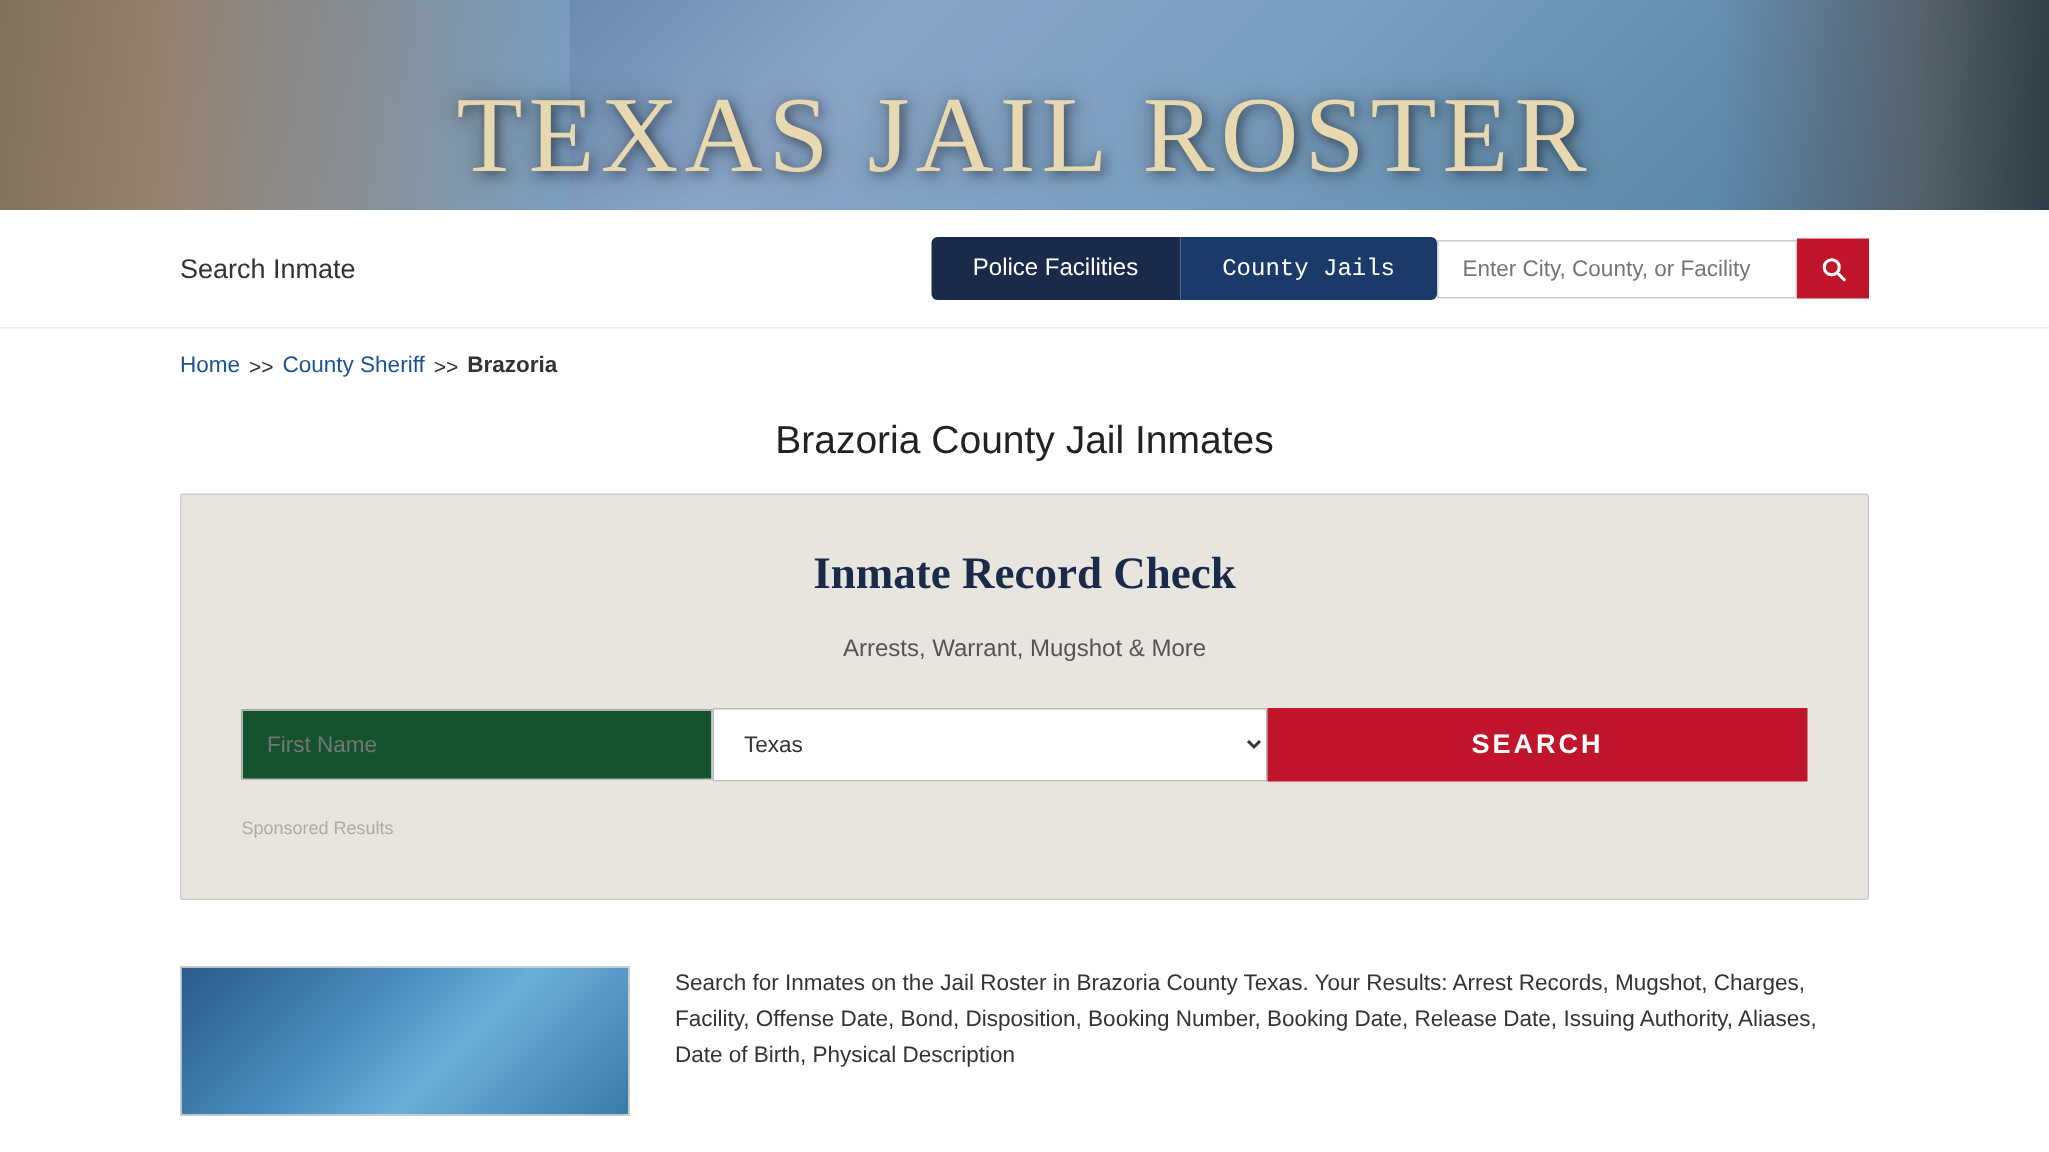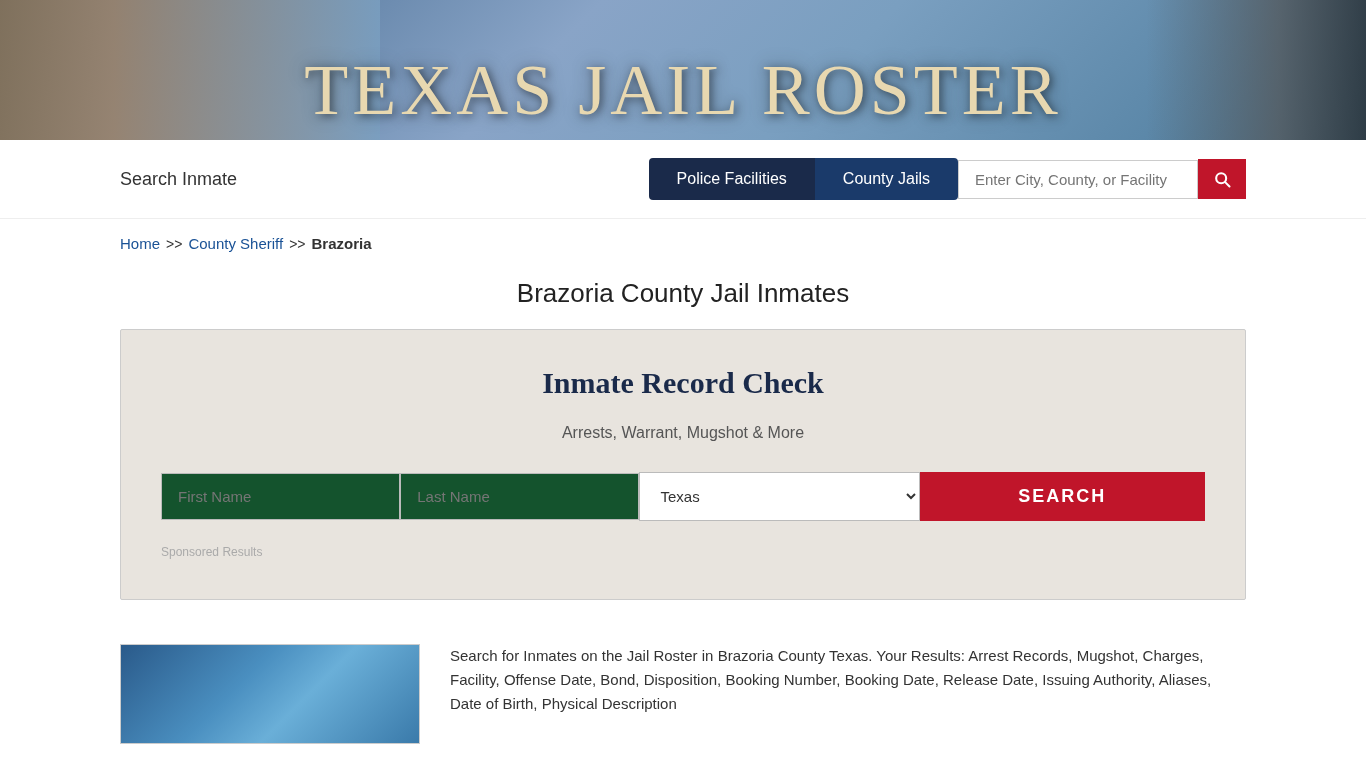--- a/index.html
+++ b/index.html
@@ -76,20 +76,21 @@
     }
     .nav-btn-police {
       background: #1a2a4a;
       color: #fff;
       border-radius: 4px 0 0 4px;
     }
     .nav-btn-county {
       background: #1a3a6a;
       color: #fff;
       border-radius: 0 4px 4px 0;
+      font-family: Liberation Mono, monospace;
     }
     #facility-search-input {
       padding: 10px 16px;
       font-size: 15px;
       font-family: Arial, sans-serif;
       border: 1px solid #ccc;
       width: 240px;
       outline: none;
       color: #999;
     }
@@ -260,21 +261,20 @@
   <span class="current">Brazoria</span>
 </div>
 
 <h1 id="page-title">Brazoria County Jail Inmates</h1>
 
 <div id="record-check-box">
   <div id="record-check-title">Inmate Record Check</div>
   <div id="record-check-subtitle">Arrests, Warrant, Mugshot &amp; More</div>
   <div id="search-form">
     <input id="first-name-input" type="text" placeholder="First Name" style="">
-    <input id="last-name-input" type="text" placeholder="Last Name" style="">
     <select id="state-select"><option value="Alabama">Alabama</option><option value="Alaska">Alaska</option><option value="Arizona">Arizona</option><option value="Arkansas">Arkansas</option><option value="California">California</option><option value="Colorado">Colorado</option><option value="Connecticut">Connecticut</option><option value="Delaware">Delaware</option><option value="Florida">Florida</option><option value="Georgia">Georgia</option><option value="Hawaii">Hawaii</option><option value="Idaho">Idaho</option><option value="Illinois">Illinois</option><option value="Indiana">Indiana</option><option value="Iowa">Iowa</option><option value="Kansas">Kansas</option><option value="Kentucky">Kentucky</option><option value="Louisiana">Louisiana</option><option value="Maine">Maine</option><option value="Maryland">Maryland</option><option value="Massachusetts">Massachusetts</option><option value="Michigan">Michigan</option><option value="Minnesota">Minnesota</option><option value="Mississippi">Mississippi</option><option value="Missouri">Missouri</option><option value="Montana">Montana</option><option value="Nebraska">Nebraska</option><option value="Nevada">Nevada</option><option value="New Hampshire">New Hampshire</option><option value="New Jersey">New Jersey</option><option value="New Mexico">New Mexico</option><option value="New York">New York</option><option value="North Carolina">North Carolina</option><option value="North Dakota">North Dakota</option><option value="Ohio">Ohio</option><option value="Oklahoma">Oklahoma</option><option value="Oregon">Oregon</option><option value="Pennsylvania">Pennsylvania</option><option value="Rhode Island">Rhode Island</option><option value="South Carolina">South Carolina</option><option value="South Dakota">South Dakota</option><option value="Tennessee">Tennessee</option><option value="Texas" selected="">Texas</option><option value="Utah">Utah</option><option value="Vermont">Vermont</option><option value="Virginia">Virginia</option><option value="Washington">Washington</option><option value="West Virginia">West Virginia</option><option value="Wisconsin">Wisconsin</option><option value="Wyoming">Wyoming</option></select>
     <button id="search-btn">SEARCH</button>
   </div>
   <div id="sponsored-label">Sponsored Results</div>
 </div>
 
 <div id="bottom-area">
   <div id="facility-image"></div>
   <p id="description-text">Search for Inmates on the Jail Roster in Brazoria County Texas. Your Results: Arrest Records, Mugshot, Charges, Facility, Offense Date, Bond, Disposition, Booking Number, Booking Date, Release Date, Issuing Authority, Aliases, Date of Birth, Physical Description</p>
 </div>

